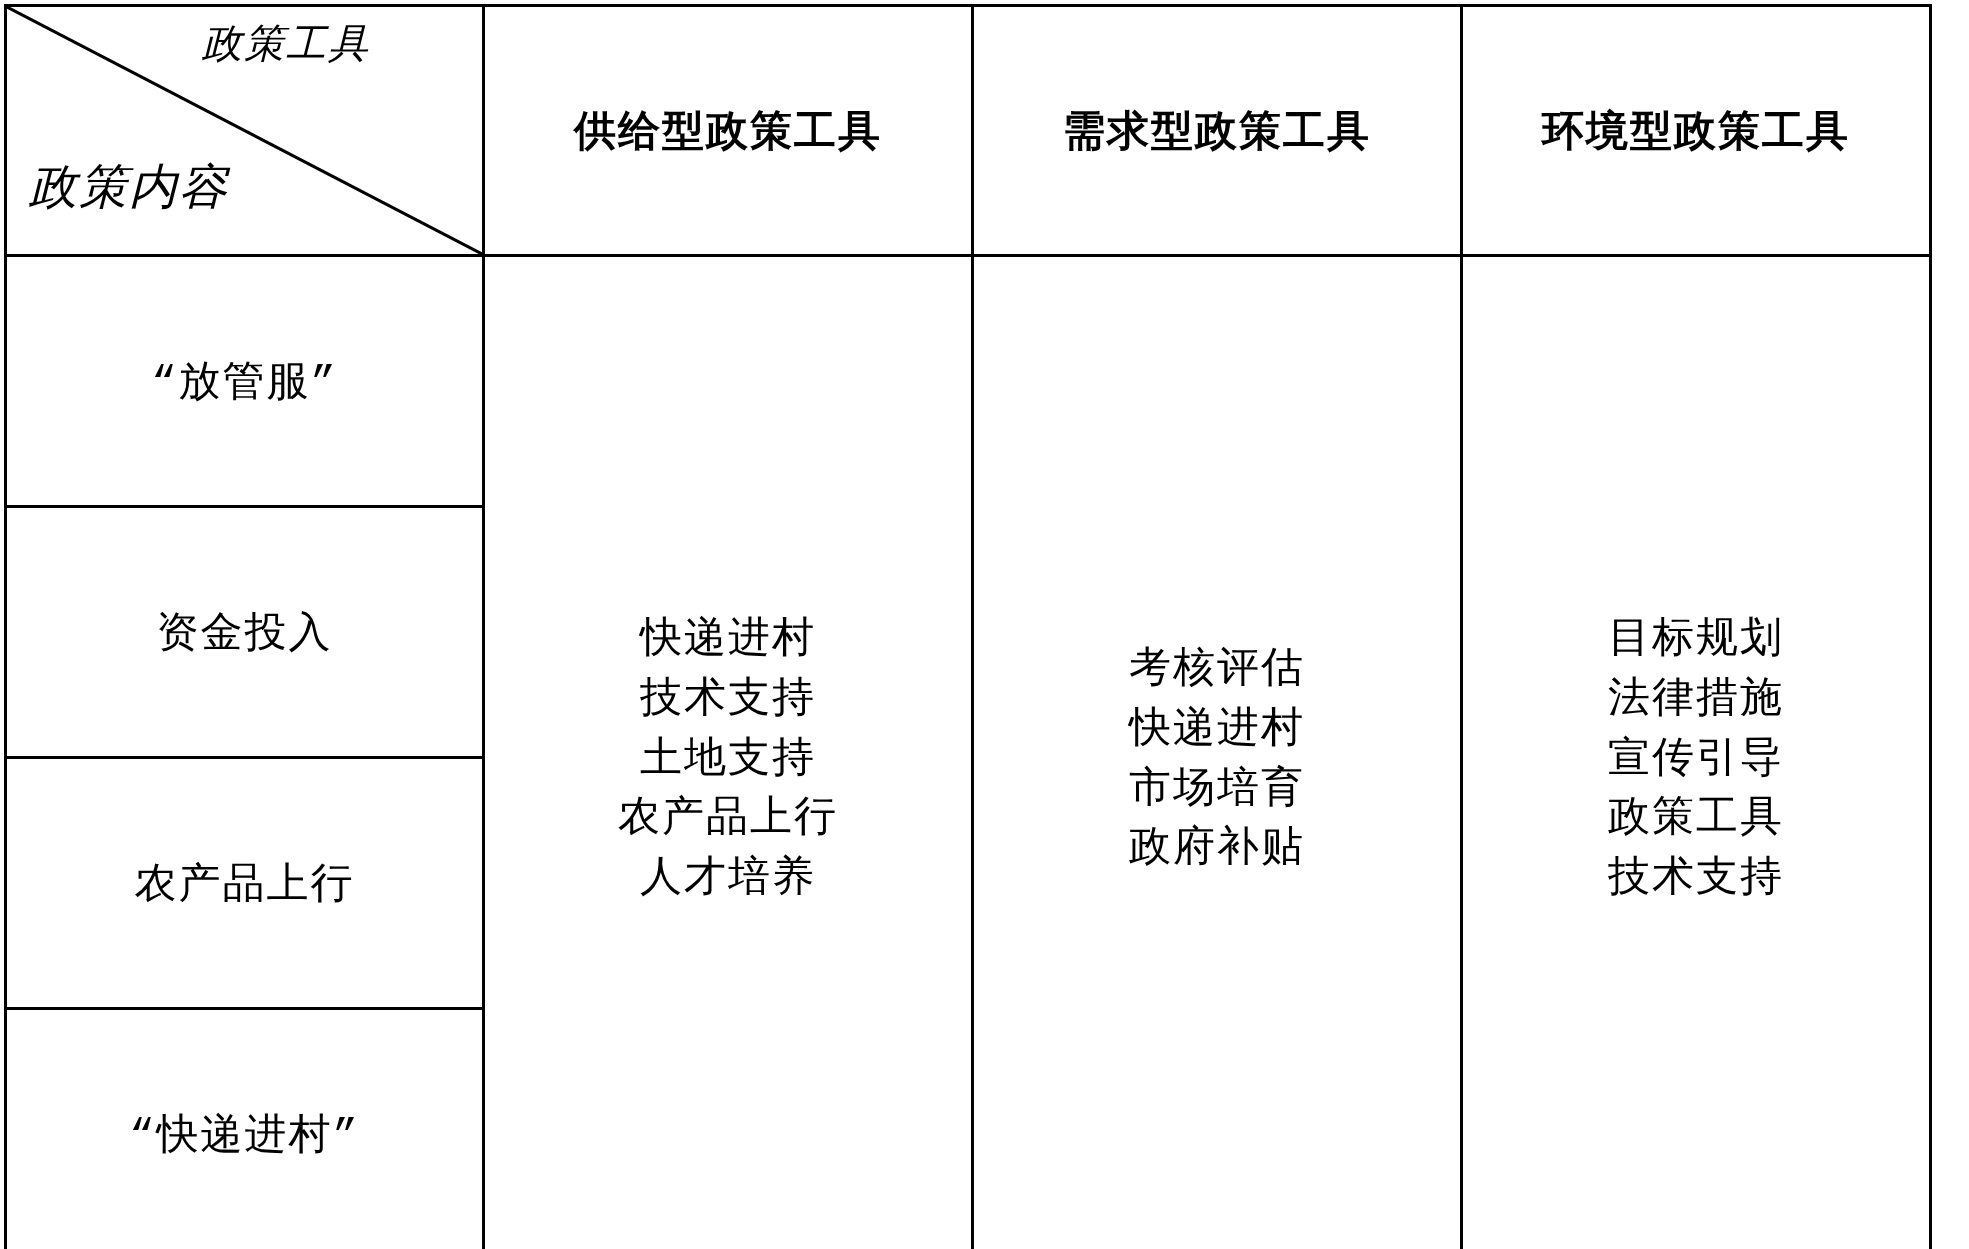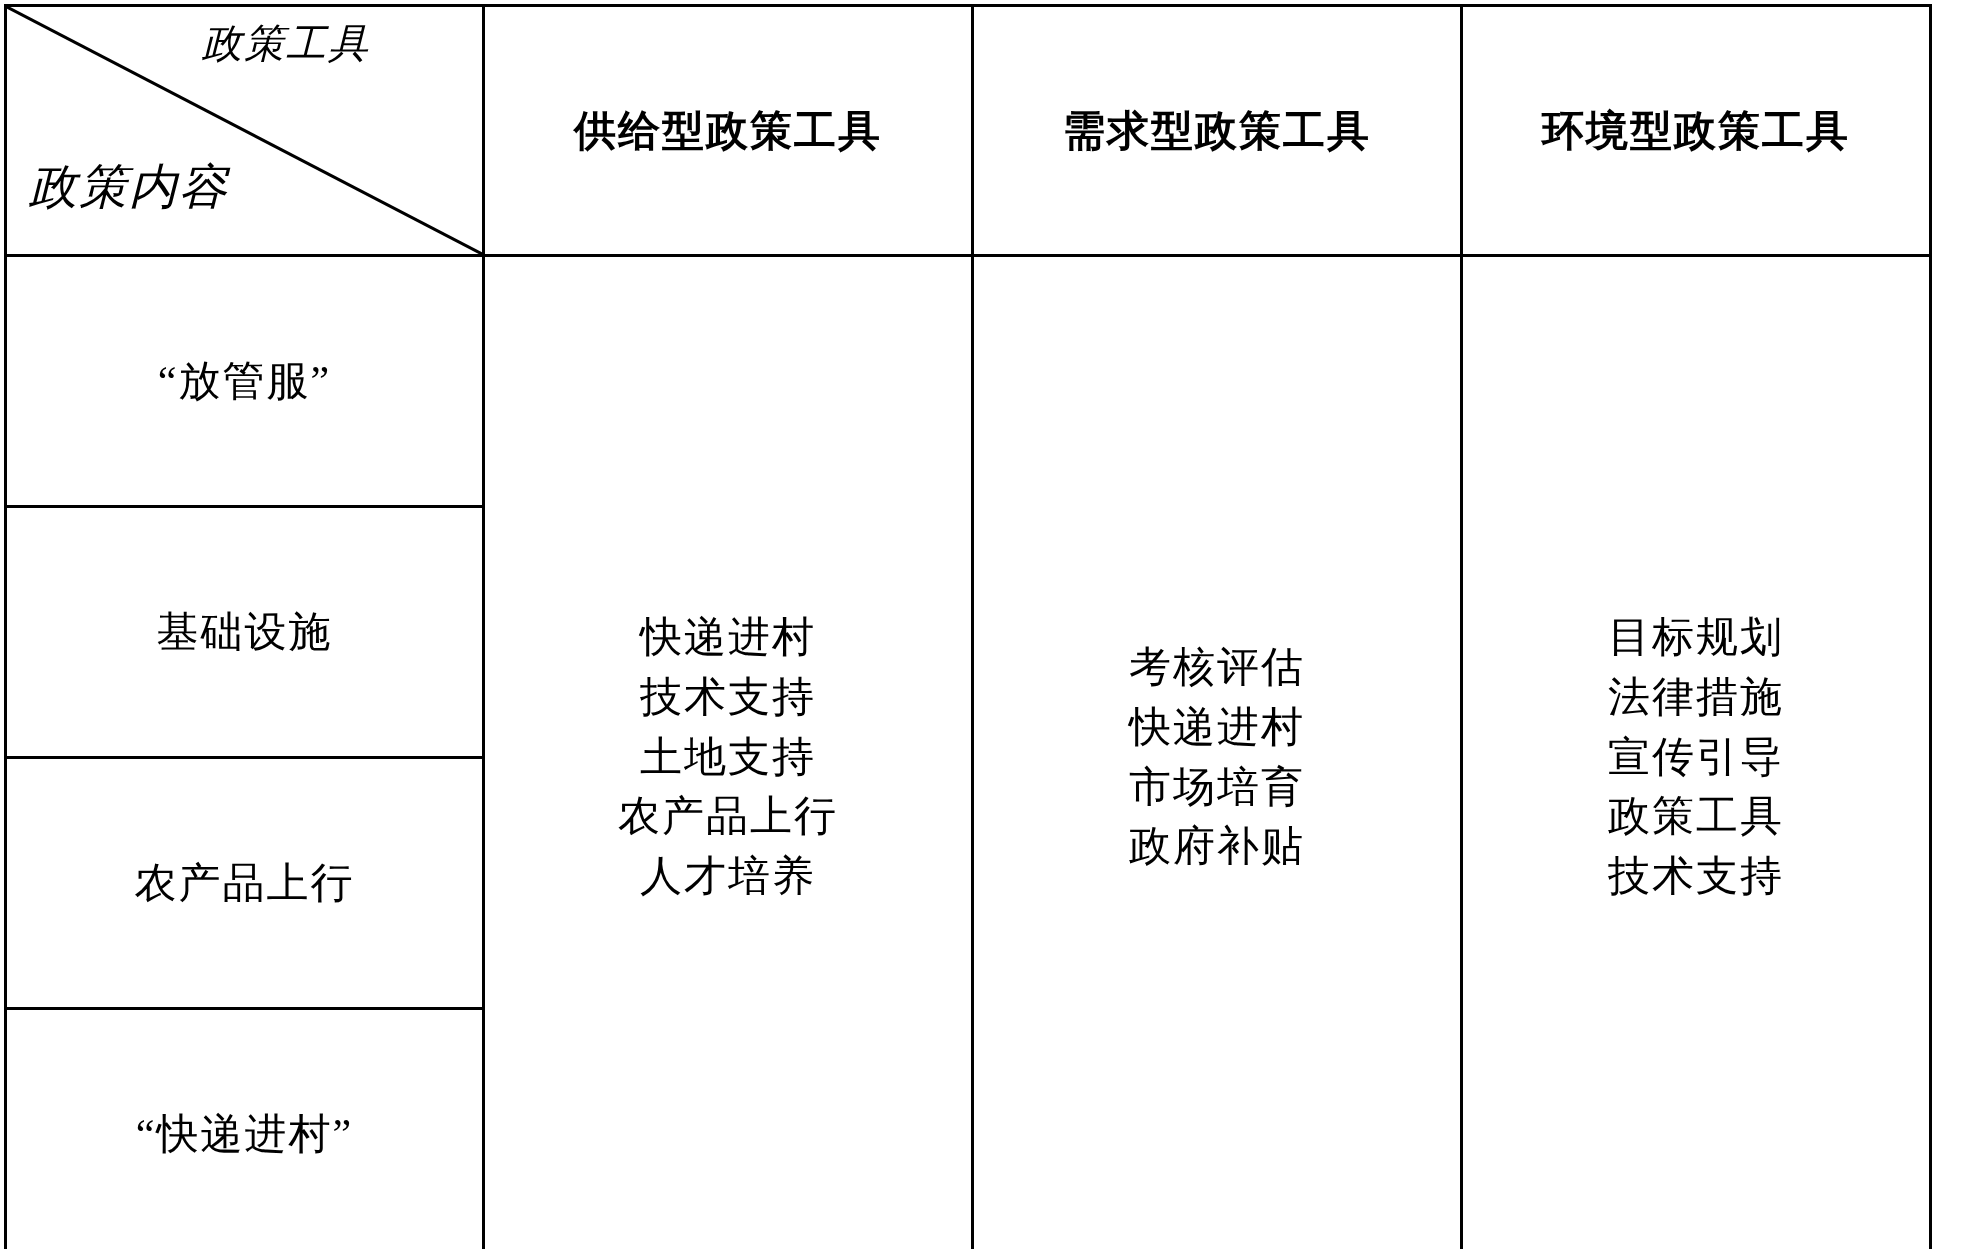--- a/index.html
+++ b/index.html
@@ -78,20 +78,21 @@
     height: 247px;
     white-space: nowrap;
     font-weight: bold;
   }
 
   .row-head {
     font-size: 42px;
     letter-spacing: 2px;
     height: 248px;
     white-space: nowrap;
+    font-family: Liberation Mono, monospace;
   }
 
   .tool-list {
     font-size: 42px;
     line-height: 1.42;
     letter-spacing: 2px;
     white-space: nowrap;
   }
   .tool-list div {
     display: block;
@@ -140,21 +141,21 @@
         <td class="tool-list" rowspan="4">
           <div>目标规划</div>
           <div>法律措施</div>
           <div>宣传引导</div>
           <div>政策工具</div>
           <div>技术支持</div>
         </td>
       </tr>
 
       <tr>
-        <td class="row-head">基础设施</td>
+        <td class="row-head">资金投入</td>
       </tr>
 
       <tr>
         <td class="row-head">农产品上行</td>
       </tr>
 
       <tr>
         <td class="row-head">“快递进村”</td>
       </tr>
     </tbody>

